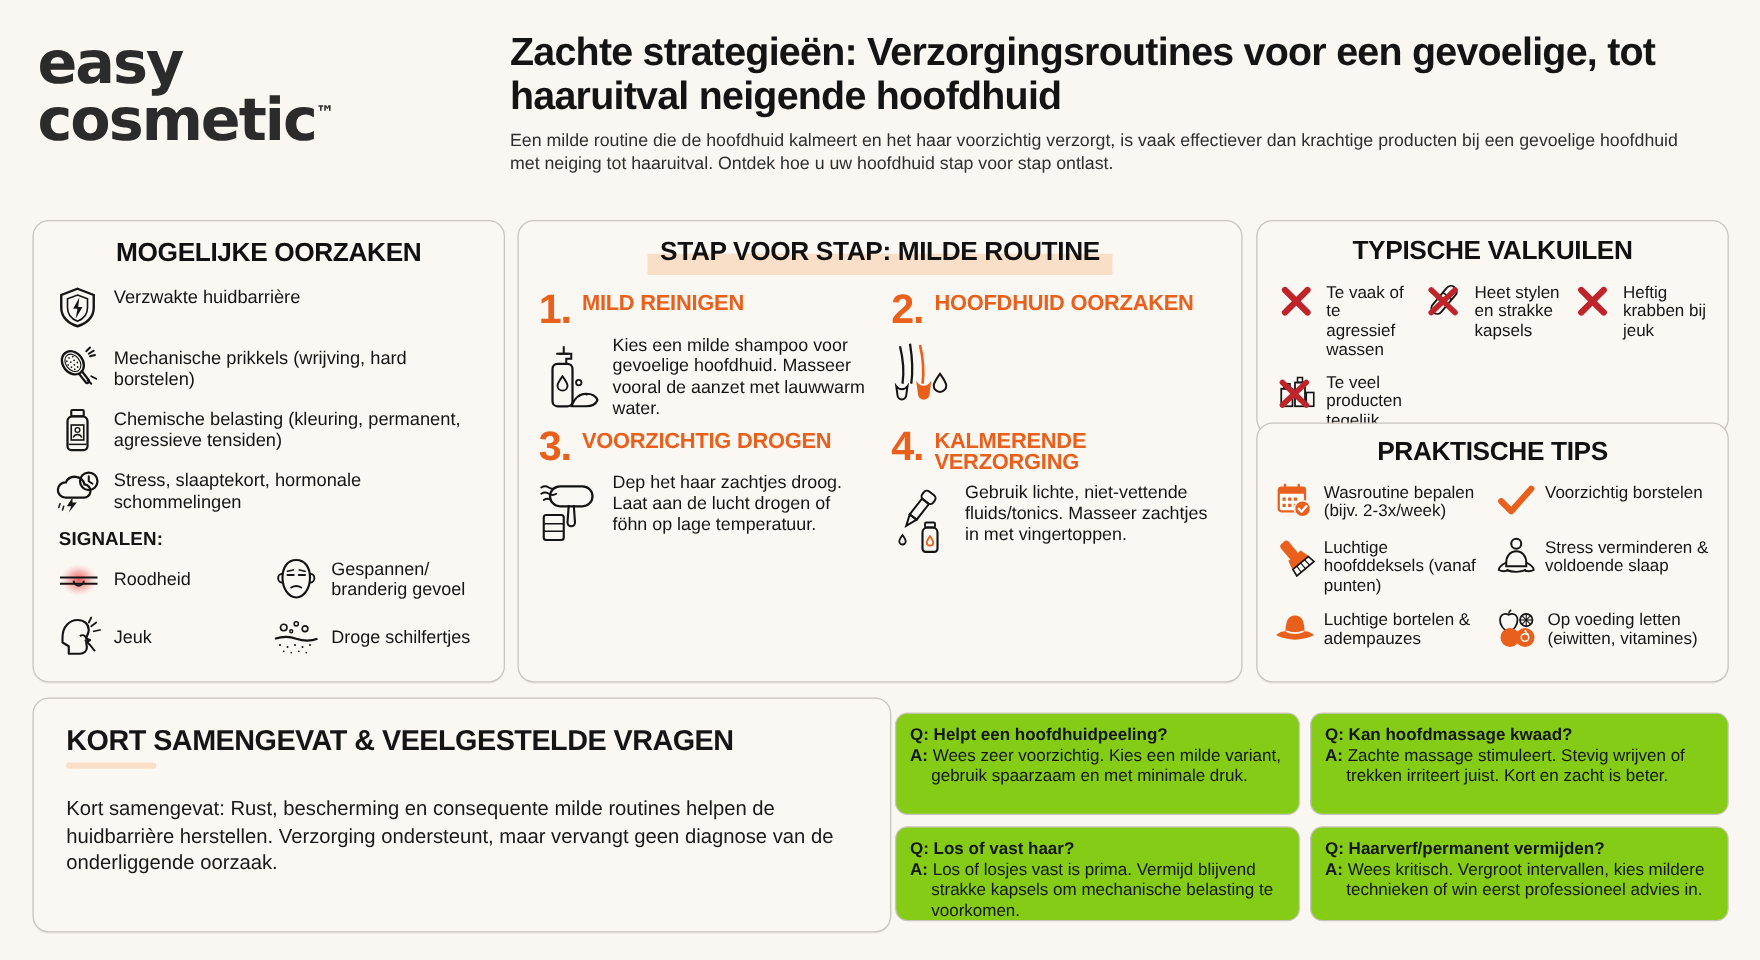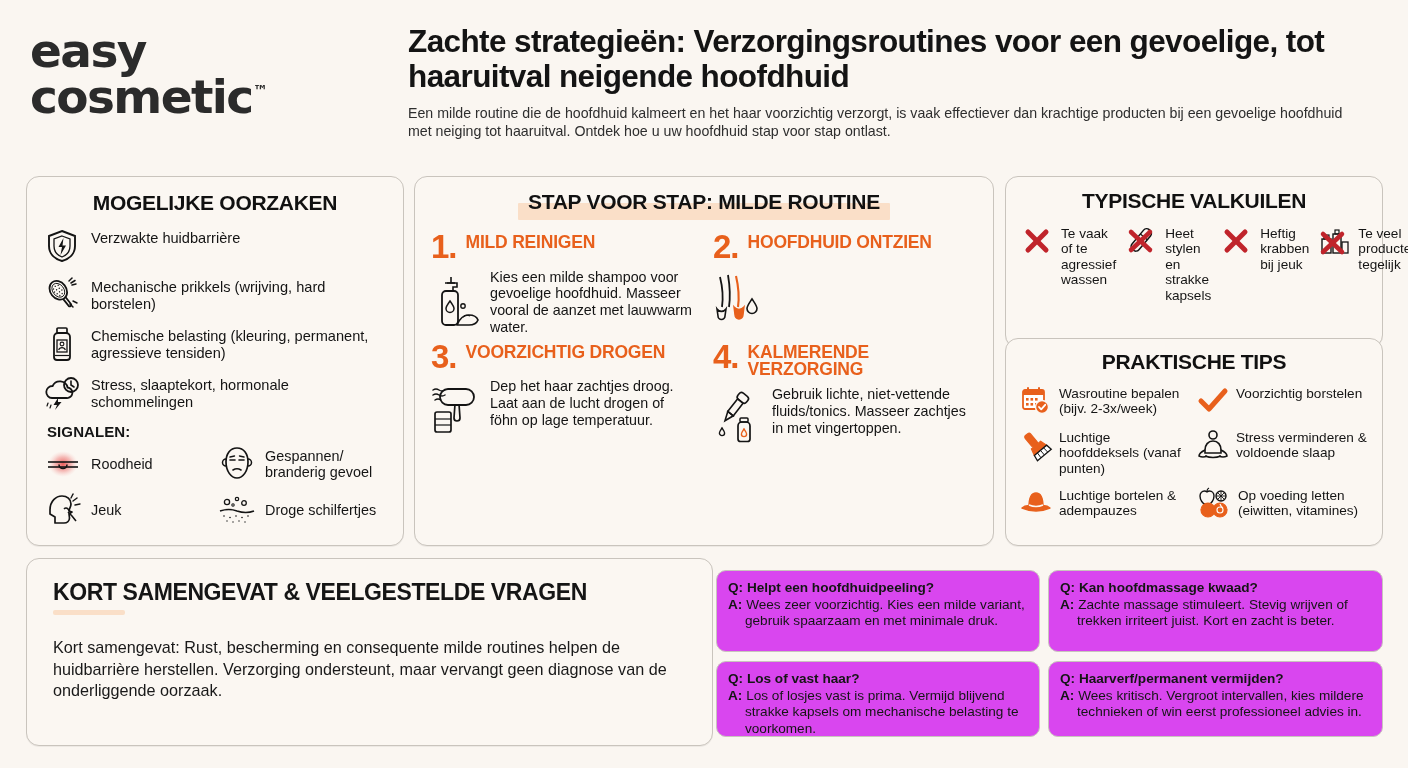--- a/index.html
+++ b/index.html
@@ -77,41 +77,41 @@
   .step-name {
     font-size: 17.5px; font-weight: 700; color: #E8601C;
     line-height: 1.02; letter-spacing: -0.2px; padding-top: 2px;
   }
   .step-body { display: flex; gap: 9px; margin-top: 7px; }
   .step-ico { flex: 0 0 50px; height: 62px; display: flex; align-items: flex-start; justify-content: center; padding-top: 4px; }
   .step-desc { font-size: 14.3px; line-height: 1.17; color: #141414; }
 
   
   #card-pitfalls { left: 1005px; top: 176px; width: 378px; height: 172px; padding: 12px 14px; }
-  .pf-grid { display: grid; grid-template-columns: 1fr 1fr 1fr 1fr; gap: 9px 8px; margin-top: 12px; }
+  .pf-grid { display: grid; grid-template-columns: 1fr 1fr 1fr; gap: 9px 8px; margin-top: 12px; }
   .pf-row { display: flex; align-items: flex-start; gap: 8px; }
   .pf-ico { flex: 0 0 33px; height: 32px; display: flex; align-items: center; justify-content: center; }
   .pf-txt { font-size: 13.6px; line-height: 1.14; padding-top: 1px; }
 
   
   #card-tips { left: 1005px; top: 338px; width: 378px; height: 208px; padding: 11px 14px; }
   .tips-grid { display: grid; grid-template-columns: 1fr 1fr; gap: 10px 6px; margin-top: 10px; }
   .tip-row { display: flex; align-items: flex-start; gap: 7px; }
   .tip-ico { flex: 0 0 32px; height: 34px; display: flex; align-items: center; justify-content: center; }
   .tip-txt { font-size: 13.6px; line-height: 1.13; padding-top: 2px; }
 
   
   #card-summary { left: 26px; top: 558px; width: 687px; height: 188px; padding: 20px 26px; }
   .sum-title { font-size: 23px; font-weight: 700; letter-spacing: -0.4px; }
   .sum-underline { width: 72px; height: 5px; background: #FADFC8; margin-top: 4px; border-radius: 2px; }
   .sum-body { margin-top: 22px; font-size: 16.2px; line-height: 1.33; color: #191919; }
 
   
   .faq {
-    position: absolute; background: #d946ef;
+    position: absolute; background: #84cc16;
     border: 1.4px solid #C9C4BD; border-radius: 10px;
     padding: 9px 11px 9px 11px;
   }
   .faq-q { font-size: 13.6px; font-weight: 700; line-height: 1.2; }
   .faq-a { font-size: 13.6px; line-height: 1.19; margin-top: 1px; padding-left: 17px; text-indent: -17px; }
   .faq-a b { font-weight: 700; }
   #faq-1 { left: 716px; top: 570px; width: 324px; height: 82px; }
   #faq-2 { left: 1048px; top: 570px; width: 335px; height: 82px; }
   #faq-3 { left: 716px; top: 661px; width: 324px; height: 76px; }
   #faq-4 { left: 1048px; top: 661px; width: 335px; height: 76px; }
@@ -320,21 +320,21 @@
               <path d="M30 44 q3-3 7-1" fill="none" stroke="#141414" stroke-width="1.3"></path>
             </svg>
           </div>
           <div class="step-desc">Kies een milde shampoo voor gevoelige hoofdhuid. Masseer vooral de aanzet met lauwwarm water.</div>
         </div>
       </div>
 
       <div class="step">
         <div class="step-head">
           <div class="step-num">2.</div>
-          <div class="step-name">HOOFDHUID ONTZIEN</div>
+          <div class="step-name">HOOFDHUID OORZAKEN</div>
         </div>
         <div class="step-body">
           <div class="step-ico">
             <svg width="48" height="54" viewBox="0 0 48 54">
               <path d="M6 4 q4 16 2 30" fill="none" stroke="#141414" stroke-width="1.8"></path>
               <path d="M14 2 q3 18 1 32" fill="none" stroke="#141414" stroke-width="1.8"></path>
               <path d="M22 3 q4 17 2 31" fill="none" stroke="#E8601C" stroke-width="2.1"></path>
               <path d="M20 34 a7 8 0 0 0 10 0 l-1 8 a4 4 0 0 1-8 0 Z" fill="#E8601C" stroke="#E8601C" stroke-width="1.4"></path>
               <path d="M3 36 a6 7 0 0 0 9 0 l-1 7 a3.5 3.5 0 0 1-7 0 Z" fill="none" stroke="#141414" stroke-width="1.6"></path>
               <path d="M38 26 c-3 4.5-5 7-5 9.5 a5 5 0 0 0 10 0 c0-2.5-2-5-5-9.5 Z" fill="none" stroke="#141414" stroke-width="1.6"></path>

